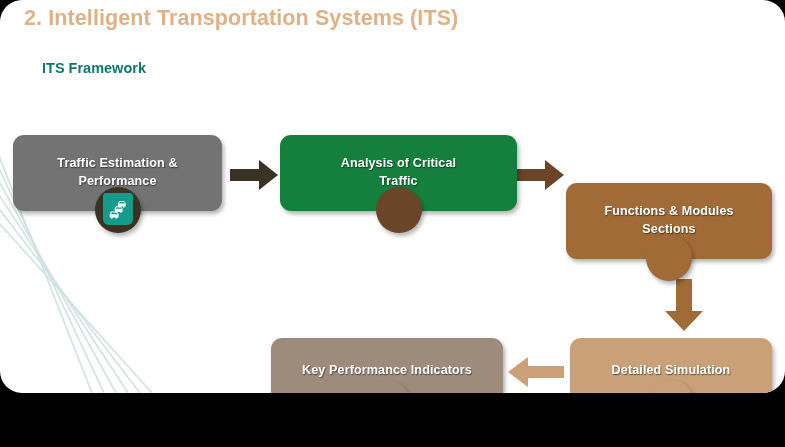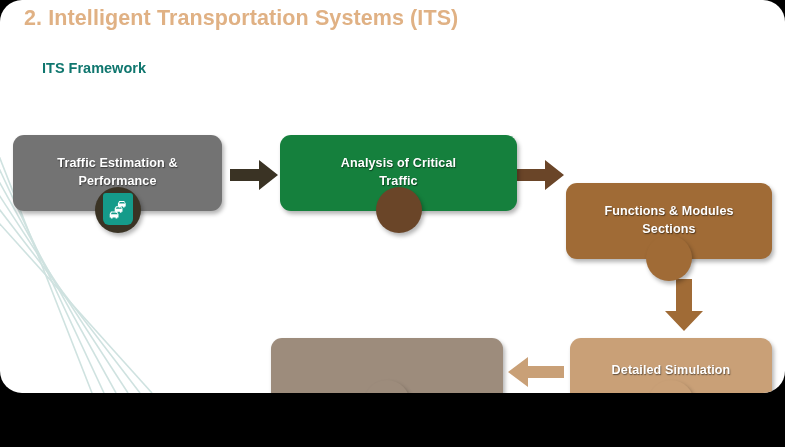--- a/index.html
+++ b/index.html
@@ -179,16 +179,19 @@
       <span>Detailed Simulation</span>
     </div>
     <div class="box-badge" style="background:#c9a077;"></div>
   </div>
 
   <svg class="arrow-left" style="left:508px; top:355px; width:56px; height:34px;" viewBox="0 0 56 34">
     <path d="M56 11 H20 V2 L0 17 L20 32 V23 H56 Z" fill="#c9a077"></path>
   </svg>
 
   <div class="flow-box" style="left:271px; top:338px; width:232px; height:66px; background:#9d8c7c;">
+    <div class="box-label">
+      <span>Key Performance Indicators</span>
+    </div>
     <div class="box-badge" style="background:#9d8c7c;"></div>
   </div>
 
 </div>
 
 </body></html>

